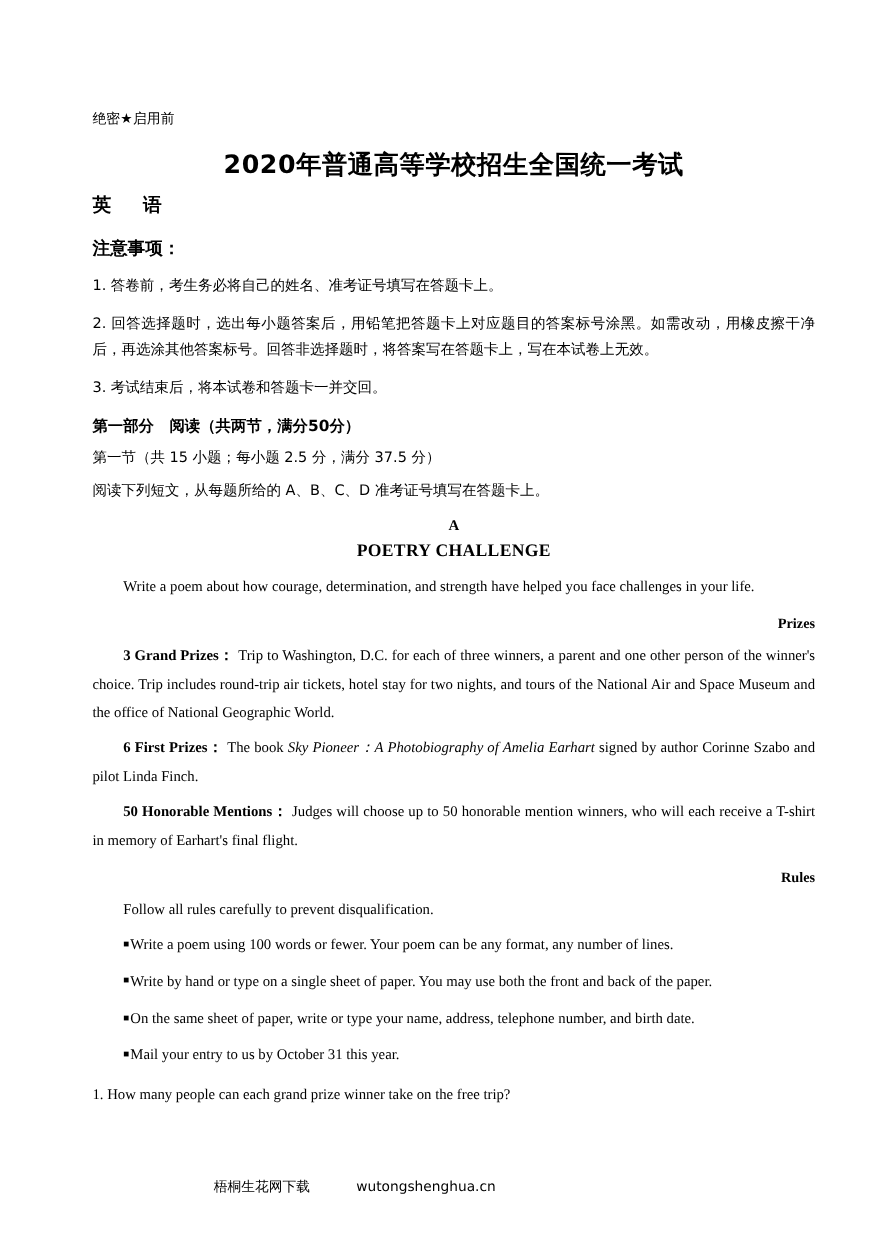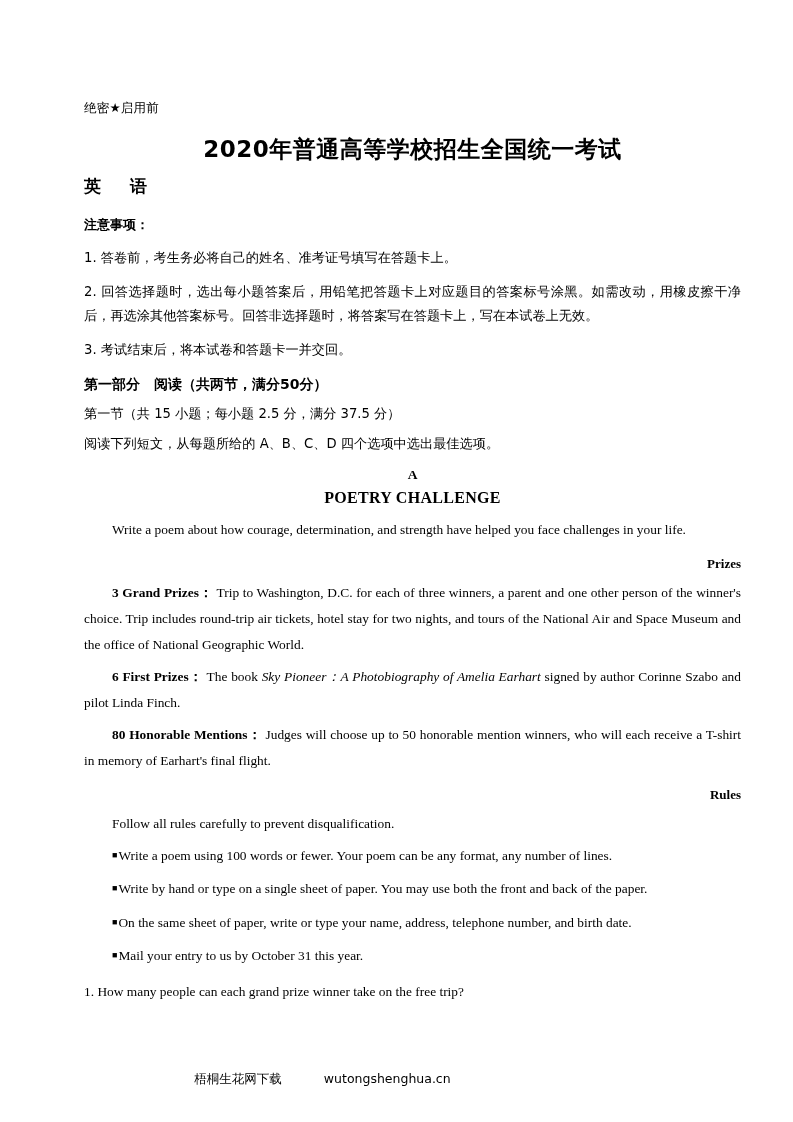--- a/index.html
+++ b/index.html
@@ -41,21 +41,21 @@
   h2.subject-title {
     font-family: "DejaVu Sans", "Liberation Sans", sans-serif;
     font-weight: bold;
     font-size: 17px;
     margin: 0 0 18px 0;
     letter-spacing: 6px;
   }
   .notice-head {
     font-family: "DejaVu Sans", "Liberation Sans", sans-serif;
     font-weight: bold;
-    font-size: 13px;
+    font-size: 16px;
     margin: 0 0 12px 0;
   }
   .cn {
     font-family: "DejaVu Sans", "Liberation Sans", sans-serif;
     font-size: 13.2px;
     line-height: 1.85;
     margin: 0 0 9px 0;
     text-align: justify;
   }
   .section-head {
@@ -144,34 +144,34 @@
 
   <p class="cn">1. 答卷前，考生务必将自己的姓名、准考证号填写在答题卡上。</p>
   <p class="cn">2. 回答选择题时，选出每小题答案后，用铅笔把答题卡上对应题目的答案标号涂黑。如需改动，用橡皮擦干净后，再选涂其他答案标号。回答非选择题时，将答案写在答题卡上，写在本试卷上无效。</p>
   <p class="cn">3. 考试结束后，将本试卷和答题卡一并交回。</p>
 
   <div class="section-head">
     <span>第一部分</span><span class="sp"></span><span>阅读（共两节，满分50分）</span>
   </div>
 
   <p class="cn-sub">第一节（共 15 小题；每小题 2.5 分，满分 37.5 分）</p>
-  <p class="cn-sub">阅读下列短文，从每题所给的 A、B、C、D 四个选项中选出最佳选项。</p>
+  <p class="cn-sub">阅读下列短文，从每题所给的 A、B、C、D 准考证号填写在答题卡上。</p>
 
   <div class="center-letter">A</div>
   <div class="center-bold">POETRY CHALLENGE</div>
 
   <p class="en indent">Write a poem about how courage, determination, and strength have helped you face challenges in your life.</p>
 
   <div class="center-bold-sm">Prizes</div>
 
   <p class="en indent justify-all"><span class="bold">3 Grand Prizes：</span>&nbsp;<span>Trip to Washington, D.C. for each of three winners, a parent and one other person of the winner's choice. Trip includes round-trip air tickets, hotel stay for two nights, and tours of the National Air and Space Museum and the office of National Geographic World.</span></p>
 
   <p class="en indent justify-all"><span class="bold">6 First Prizes：</span>&nbsp;<span>The book </span><span class="ital">Sky Pioneer：A Photobiography of Amelia Earhart</span><span> signed by author Corinne Szabo and pilot Linda Finch.</span></p>
 
-  <p class="en indent justify-all"><span class="bold">80 Honorable Mentions：</span>&nbsp;<span>Judges will choose up to 50 honorable mention winners, who will each receive a T-shirt in memory of Earhart's final flight.</span></p>
+  <p class="en indent justify-all"><span class="bold">50 Honorable Mentions：</span>&nbsp;<span>Judges will choose up to 50 honorable mention winners, who will each receive a T-shirt in memory of Earhart's final flight.</span></p>
 
   <div class="center-bold-sm">Rules</div>
 
   <p class="en indent">Follow all rules carefully to prevent disqualification.</p>
 
   <p class="bullet-line"><span class="sq">■</span><span>Write a poem using 100 words or fewer. Your poem can be any format, any number of lines.</span></p>
   <p class="bullet-line"><span class="sq">■</span><span>Write by hand or type on a single sheet of paper. You may use both the front and back of the paper.</span></p>
   <p class="bullet-line"><span class="sq">■</span><span>On the same sheet of paper, write or type your name, address, telephone number, and birth date.</span></p>
   <p class="bullet-line"><span class="sq">■</span><span>Mail your entry to us by October 31 this year.</span></p>
 

